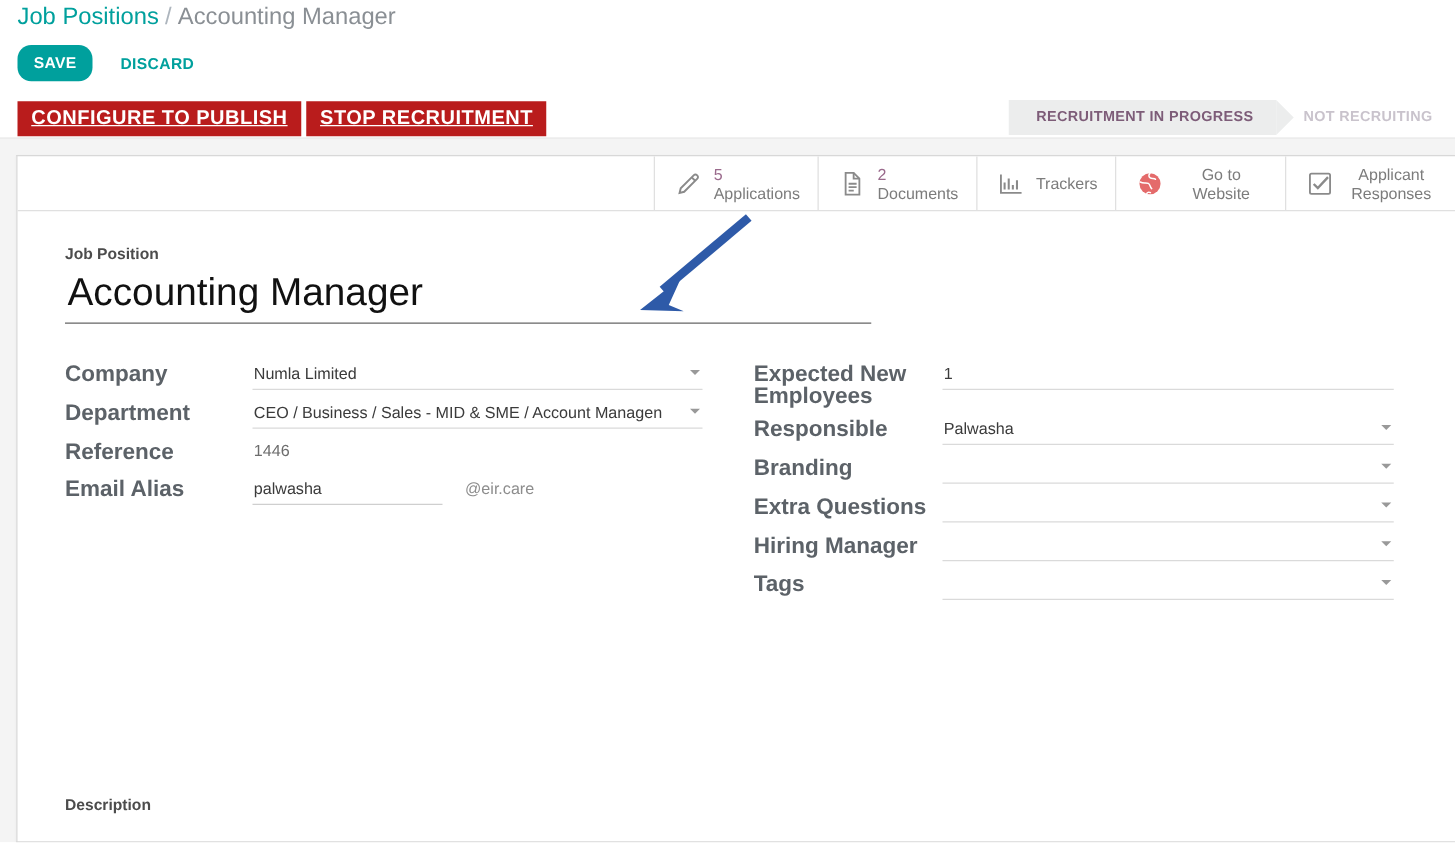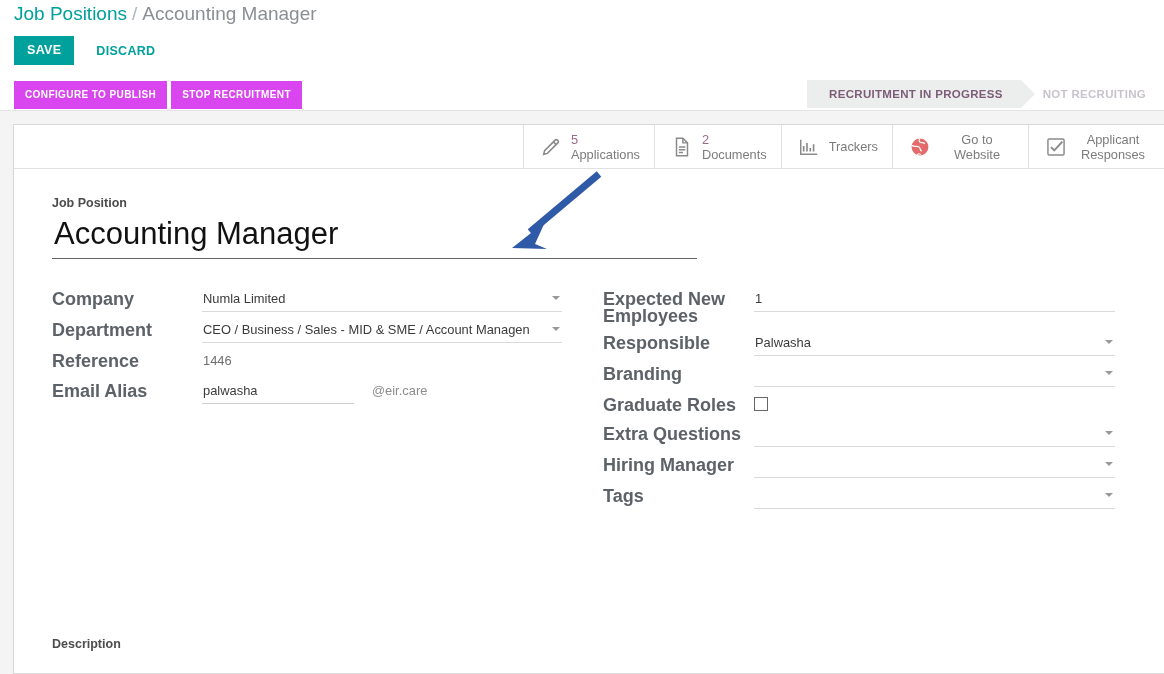--- a/index.html
+++ b/index.html
@@ -19,39 +19,40 @@
   }
   .bc-link { color: #00a09d; cursor: pointer; }
   .bc-sep { color: #adb5bd; margin: 0 5px; }
   .bc-current { color: #8a8f94; }
 
   
   .action-bar { position: absolute; left: 14px; top: 36px; height: 29px; }
   .btn-save {
     display: inline-block; background: #00a09d; color: #fff;
     font-size: 12.5px; font-weight: bold; letter-spacing: .3px;
-    padding: 7px 13px 8px; line-height: 14px; cursor: pointer; vertical-align: top;
+    padding: 7px 13px 8px; line-height: 14px; cursor: pointer; vertical-align: top; border-radius: 11px;
   }
   .btn-discard {
     display: inline-block; color: #00a09d; background: transparent;
     font-size: 12.5px; font-weight: bold; letter-spacing: .3px;
     padding: 8px 12px; line-height: 14px; margin-left: 10px; cursor: pointer; vertical-align: top; text-align: center;
   }
 
   
   .control-panel {
     position: absolute; left: 0; top: 76px; width: 1164px; height: 35px;
     border-bottom: 1px solid #e4e4e4; background: #fff;
   }
   .cp-buttons { position: absolute; left: 14px; top: 5px; white-space: nowrap; }
   .btn-teal {
-    display: inline-block; background: #d946ef; color: #fff;
-    font-size: 10px; font-weight: bold; letter-spacing: .4px;
+    display: inline-block; background: #b91c1c; color: #fff;
+    font-size: 16px; font-weight: bold; letter-spacing: .4px;
     padding: 7px 11px 8px; line-height: 13px; cursor: pointer;
     vertical-align: top;
+    text-decoration: underline;
   }
   .btn-teal + .btn-teal { margin-left: 4px; }
 
   
   .statusbar { position: absolute; right: 0; top: 4px; height: 28px; white-space: nowrap; }
   .status-step {
     position: relative; display: inline-block; height: 28px; line-height: 28px;
     padding: 0 18px 0 22px; font-size: 11.5px; font-weight: bold; letter-spacing: .3px;
     color: #c9c3cc; background: transparent; vertical-align: top; cursor: pointer;
   }
@@ -307,26 +308,20 @@
         </div>
 
         <div class="frow">
           <div class="flabel">Branding</div>
           <div class="fval">
             <input class="inp" value="" style="">
             <span class="caret"></span>
           </div>
         </div>
 
-        <div class="frow">
-          <div class="flabel">Graduate Roles</div>
-          <div class="fval">
-            <span class="chk"></span>
-          </div>
-        </div>
 
         <div class="frow">
           <div class="flabel">Extra Questions</div>
           <div class="fval">
             <input class="inp" value="" style="">
             <span class="caret"></span>
           </div>
         </div>
 
         <div class="frow">

